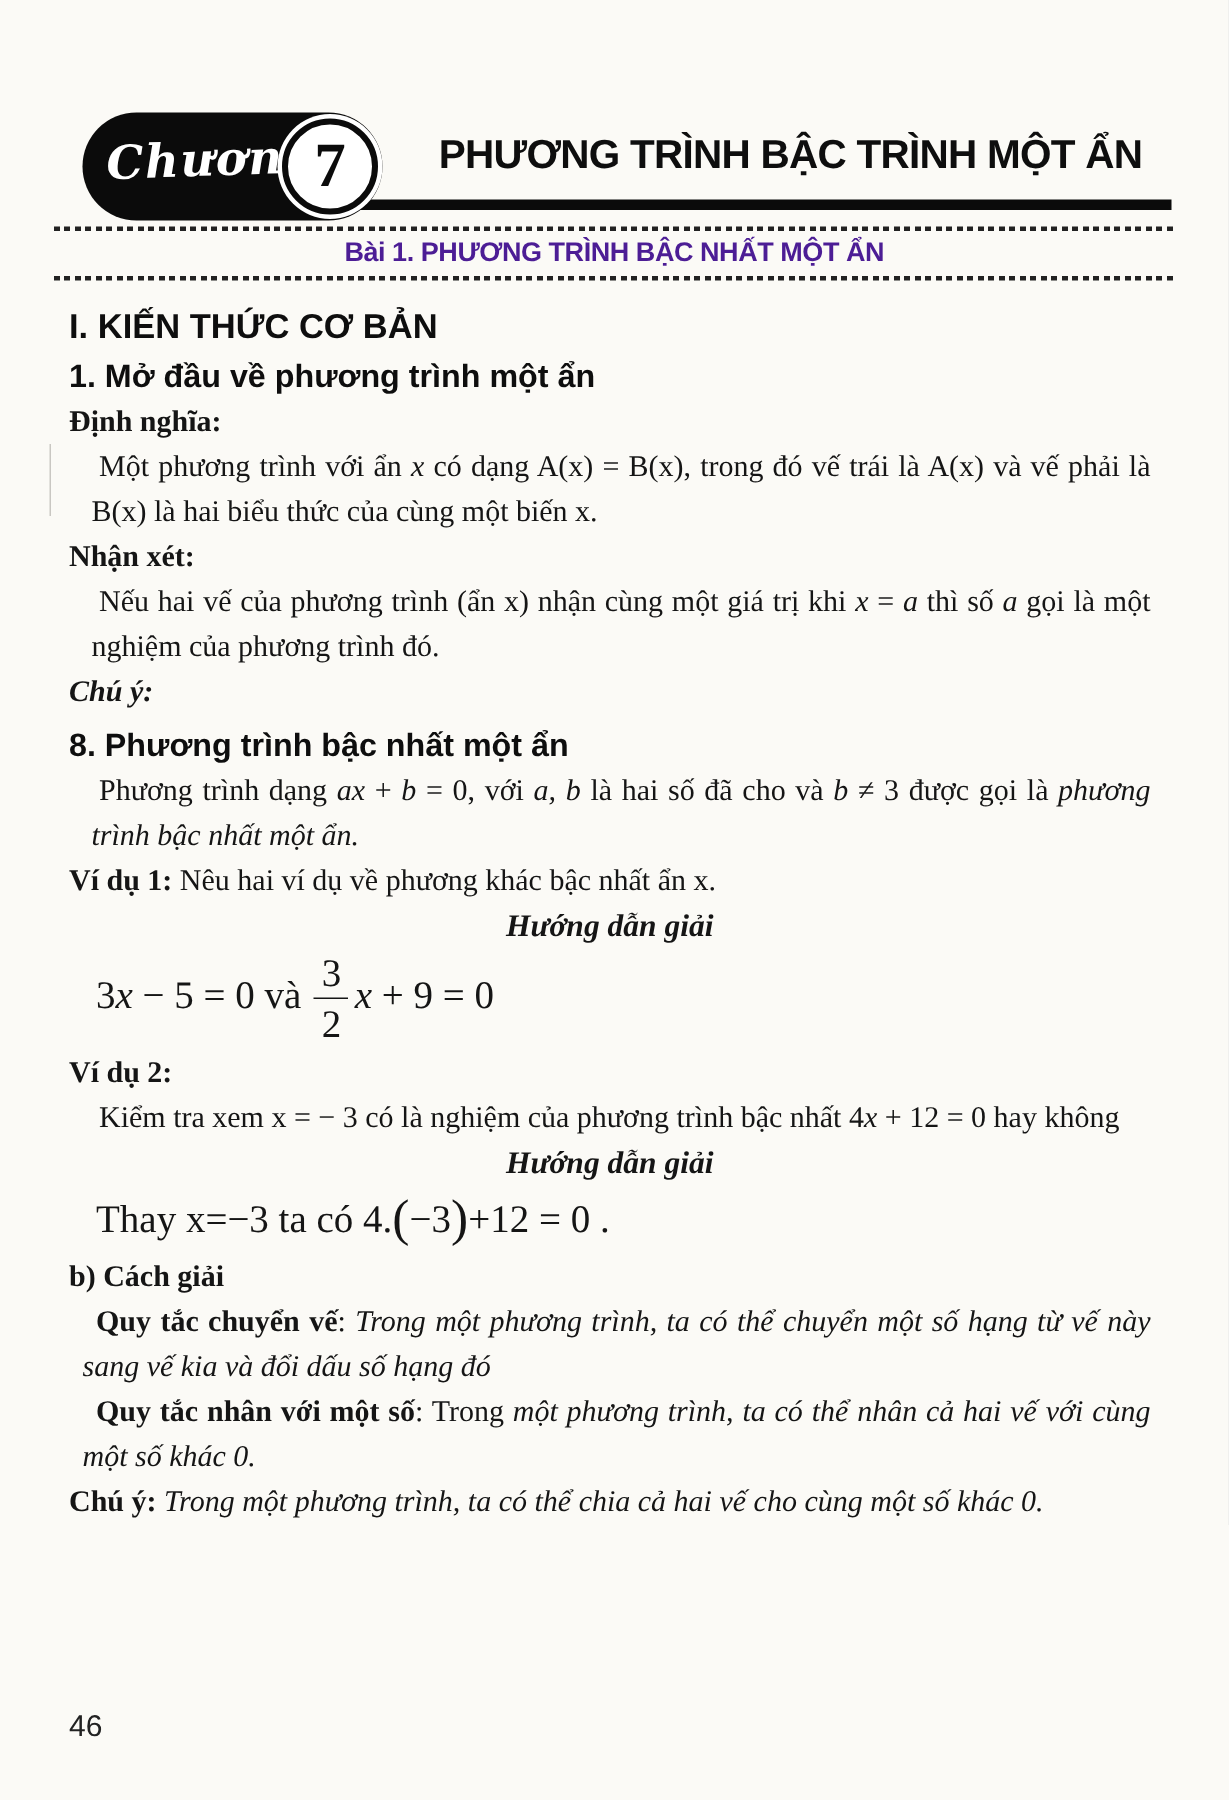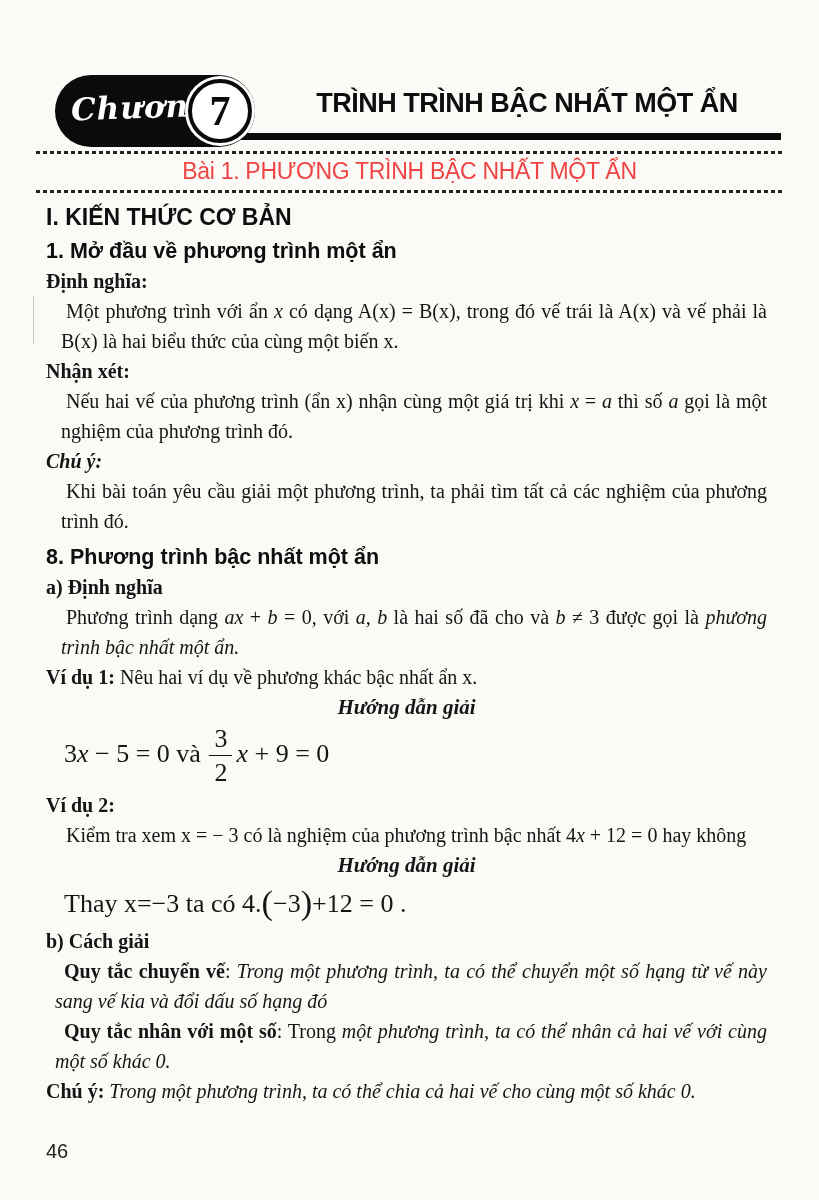--- a/index.html
+++ b/index.html
@@ -48,22 +48,22 @@
     color:#0e0e0e;white-space:nowrap;
   }
   .lesson-band{position:absolute;left:36px;right:36px;top:151px;}
   .dotline{
     height:3px;
     background:repeating-linear-gradient(90deg,#222 0 4px,transparent 4px 7px);
   }
   .lesson-title{
     text-align:center;
     font-family:"Liberation Sans", sans-serif;
-    font-weight:400;font-size:23px;letter-spacing:-0.3px;
-    padding:4px 0 5px;color:#ef4444;
+    font-weight:700;font-size:18px;letter-spacing:-0.3px;
+    padding:4px 0 5px;color:#4c1d95;
   }
   
   .content{position:absolute;left:46px;right:52px;top:192px;}
   .h1{
     font-family:"Liberation Sans", sans-serif;
     font-weight:700;font-size:23px;line-height:30px;
     margin:10px 0 0;color:#0e0e0e;
   }
   .h2{
     font-family:"Liberation Sans", sans-serif;
@@ -108,21 +108,21 @@
 <div id="page">
 
   <header>
     <div class="chap-rule"></div>
     <div class="pill">
       <span class="script">Chương</span>
       <span class="circle">
         <span class="num">7</span>
       </span>
     </div>
-    <div class="chapter-title">TRÌNH TRÌNH BẬC NHẤT MỘT ẨN</div>
+    <div class="chapter-title">PHƯƠNG TRÌNH BẬC TRÌNH MỘT ẨN</div>
     <div class="lesson-band">
       <div class="dotline"></div>
       <div class="lesson-title">Bài 1. PHƯƠNG TRÌNH BẬC NHẤT MỘT ẨN</div>
       <div class="dotline"></div>
     </div>
   </header>
 
   <div class="scan-artifact"></div>
 
   <main class="content">
@@ -131,25 +131,23 @@
 
     <div class="h2">1. Mở đầu về phương trình một ẩn</div>
 
     <p class="label">Định nghĩa:</p>
     <p class="para"><span>Một phương trình với ẩn </span><span class="seg-i">x</span><span> có dạng A(x) = B(x), trong đó vế trái là A(x) và vế phải là B(x) là hai biểu thức của cùng một biến x.</span></p>
 
     <p class="label">Nhận xét:</p>
     <p class="para"><span>Nếu hai vế của phương trình (ẩn x) nhận cùng một giá trị khi </span><span class="seg-i">x</span><span> = </span><span class="seg-i">a</span><span> thì số </span><span class="seg-i">a</span><span> gọi là một nghiệm của phương trình đó.</span></p>
 
     <p class="label label--i">Chú ý:</p>
-    <p class="para"><span>Khi bài toán yêu cầu giải một phương trình, ta phải tìm tất cả các nghiệm của phương trình đó.</span></p>
 
     <div class="h2 h2--s2">8. Phương trình bậc nhất một ẩn</div>
 
-    <p class="label">a) Định nghĩa</p>
     <p class="para"><span>Phương trình dạng </span><span class="seg-i">ax</span><span> + </span><span class="seg-i">b</span><span> = 0, với  </span><span class="seg-i">a, b</span><span> là hai số đã cho và </span><span class="seg-i">b</span><span> ≠ 3 được gọi là </span><span class="seg-i">phương trình bậc nhất một ẩn.</span></p>
 
     <p class="para para--flush"><span class="seg-b">Ví dụ 1:</span><span> Nêu hai ví dụ về phương khác bậc nhất ẩn x.</span></p>
 
     <p class="hdg">Hướng dẫn giải</p>
 
     <p class="para eq"><span>3</span><span class="seg-i">x</span><span> − 5 = 0  và </span><span class="frac"><span class="fn">3</span><span class="fd">2</span></span><span class="seg-i">x</span><span> + 9 = 0</span></p>
 
     <p class="label">Ví dụ 2:</p>
     <p class="para"><span>Kiểm tra xem x = − 3 có là nghiệm của phương trình bậc nhất  4</span><span class="seg-i">x</span><span> + 12 = 0 hay không</span></p>

